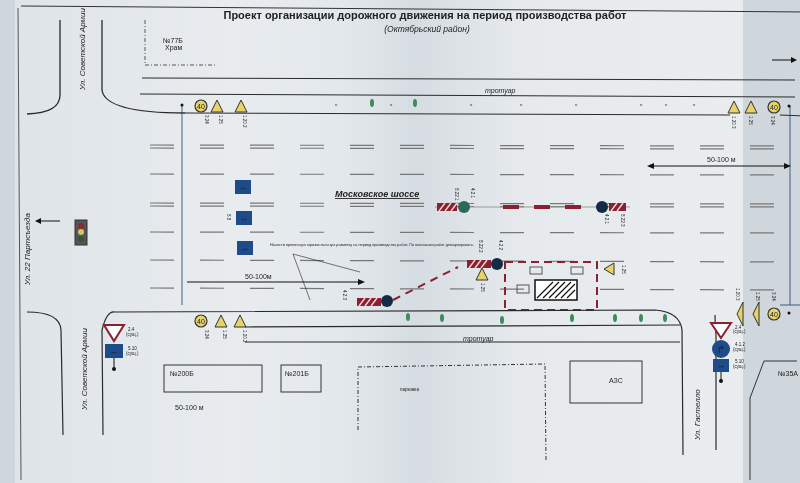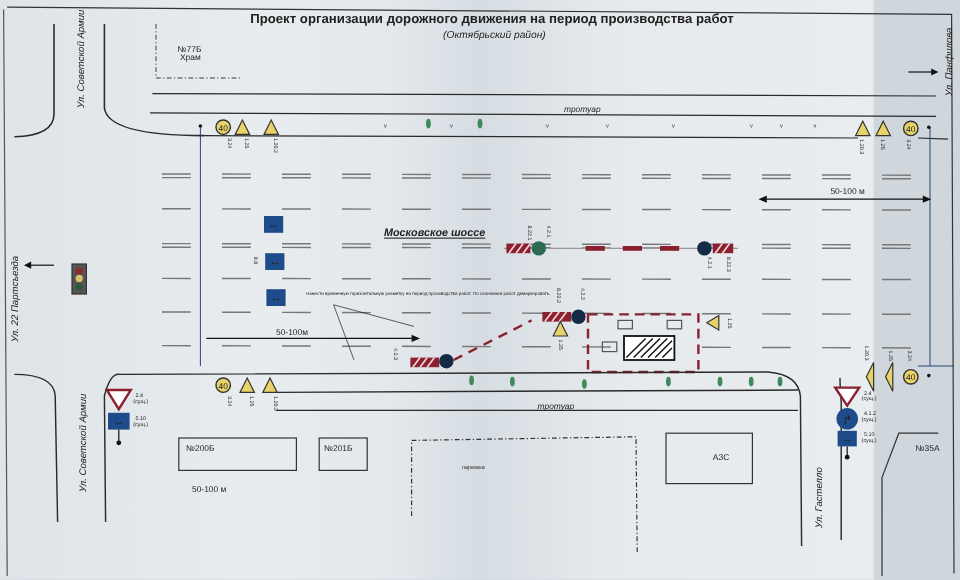--- a/index.html
+++ b/index.html
@@ -1,17 +1,17 @@
 <!DOCTYPE html>
 <html><head>
 <meta charset="utf-8">
 <style>
   html, body { margin:0; padding:0; }
   body { width:800px; height:483px; overflow:hidden; background:#cfd6dc; font-family:"Liberation Sans", sans-serif; }
-  #sheet { position:absolute; left:0; top:0; width:728px; height:483px;
+  #sheet { position:absolute; left:15px; top:0; width:728px; height:483px;
     background: linear-gradient(90deg,#dfe4e8 0%,#e8ecef 30%,#e3e8ec 45%,#d6dde2 55%,#e6eaed 70%,#e9edf0 100%); }
   svg { position:absolute; left:0; top:0; }
   .t { font-family:"Liberation Sans", sans-serif; fill:#222; }
   .title { font-weight:bold; font-size:11px; }
   .sub { font-style:italic; font-size:8.5px; }
   .lbl { font-size:7px; }
   .tiny { font-size:4.5px; }
   .street { font-size:8px; font-style:italic; }
   .road-name { font-weight:bold; font-style:italic; font-size:9px; }
 </style>

